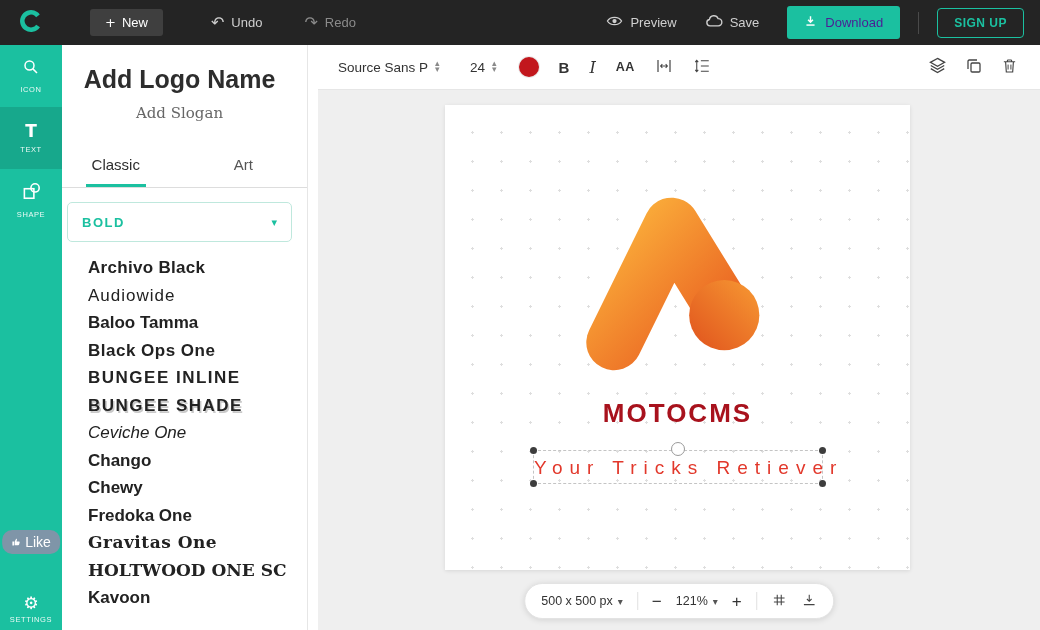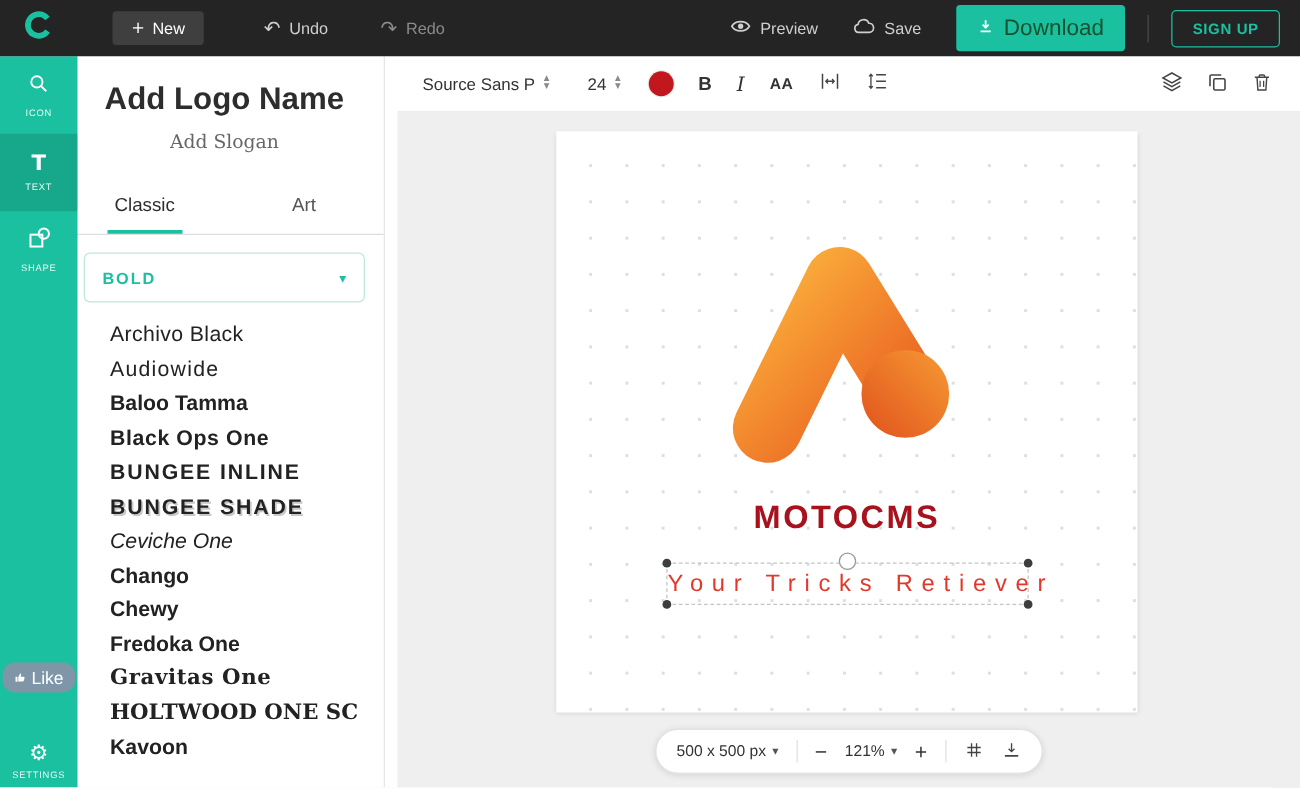--- a/index.html
+++ b/index.html
@@ -12,22 +12,22 @@
     display:flex; align-items:center; z-index:30; }
   .logo-box { width:62px; display:flex; justify-content:center; align-items:center; cursor:pointer; }
   .btn-new { margin-left:28px; background:#3f3f3f; color:#fff; border:none; border-radius:3px;
     padding:6px 15px; font-size:13px; display:flex; align-items:center; gap:6px; cursor:pointer; }
   .tb-link { display:flex; align-items:center; gap:7px; font-size:13px; color:#cfcfcf; cursor:pointer; }
   .tb-link.undo { margin-left:48px; }
   .tb-link.redo { margin-left:42px; color:#8b8b8b; }
   .tb-link .uni { font-size:16px; line-height:1; }
   .spacer { flex:1; }
   .tb-link.preview, .tb-link.save { margin-right:28px; }
-  .btn-download { background:var(--accent,#1bc0a0); color:#14532d; border:none; border-radius:3px;
-    padding:8px 17px; font-size:18px; display:flex; align-items:center; gap:8px; cursor:pointer; }
+  .btn-download { background:var(--accent,#1bc0a0); color:#4c1d95; border:none; border-radius:3px;
+    padding:8px 17px; font-size:13px; display:flex; align-items:center; gap:8px; cursor:pointer; }
   .tb-div { width:1px; height:22px; background:#4a4a4a; margin:0 18px; }
   .btn-signup { background:transparent; color:var(--accent,#1bc0a0); border:1px solid var(--accent,#1bc0a0);
     border-radius:4px; padding:7px 16px; font-size:12px; font-weight:bold; letter-spacing:.5px;
     margin-right:16px; cursor:pointer; }
   .uni { font-family:"DejaVu Sans", sans-serif; }
 
   
   .sidebar { position:absolute; top:45px; left:0; bottom:0; width:62px;
     background:var(--accent,#1bc0a0); z-index:20; }
   .side-item { height:62px; display:flex; flex-direction:column; align-items:center;
@@ -53,21 +53,21 @@
   .tab span { display:inline-block; padding:0 6px 11px 6px; border-bottom:3px solid transparent; }
   .tab.active { color:#2d2d2d; }
   .tab.active span { border-bottom-color:var(--accent,#1bc0a0); }
   .style-select { margin:14px 15px 0 15px; height:40px; border:1px solid #bfe8dd; border-radius:5px;
     display:flex; align-items:center; justify-content:space-between; padding:0 14px; cursor:pointer; }
   .style-select .val { color:var(--accent,#1bc0a0); font-weight:bold; font-size:13px; letter-spacing:1.5px; }
   .style-select .car { color:var(--accent,#1bc0a0); font-size:11px; }
   .font-list { margin:12px 0 0 36px; }
   .font-item { font-size:17px; color:#222; line-height:27.5px; cursor:pointer; white-space:nowrap; }
   .f-slab { font-family:"DejaVu Serif", serif; font-weight:bold; }
-  .f-black { font-weight:normal; letter-spacing:.3px; }
+  .f-black { font-weight:bold; letter-spacing:.3px; }
   .f-wide { letter-spacing:1px; }
   .f-round { font-weight:bold; }
   .f-stencil { font-weight:bold; letter-spacing:.5px; }
   .f-inline { font-weight:bold; letter-spacing:1.5px; }
   .f-shade { font-weight:bold; letter-spacing:1.5px; text-shadow:1.5px 1.5px 0 #c9c9c9; }
   .f-script { font-style:italic; font-weight:normal; }
   .f-bold { font-weight:bold; }
   .f-casual { font-weight:bold; }
   .f-serifbold { font-family:"DejaVu Serif", serif; font-weight:bold; letter-spacing:.5px; }
   .f-smallcaps { font-family:"DejaVu Serif", serif; font-weight:bold; font-variant:small-caps; }

